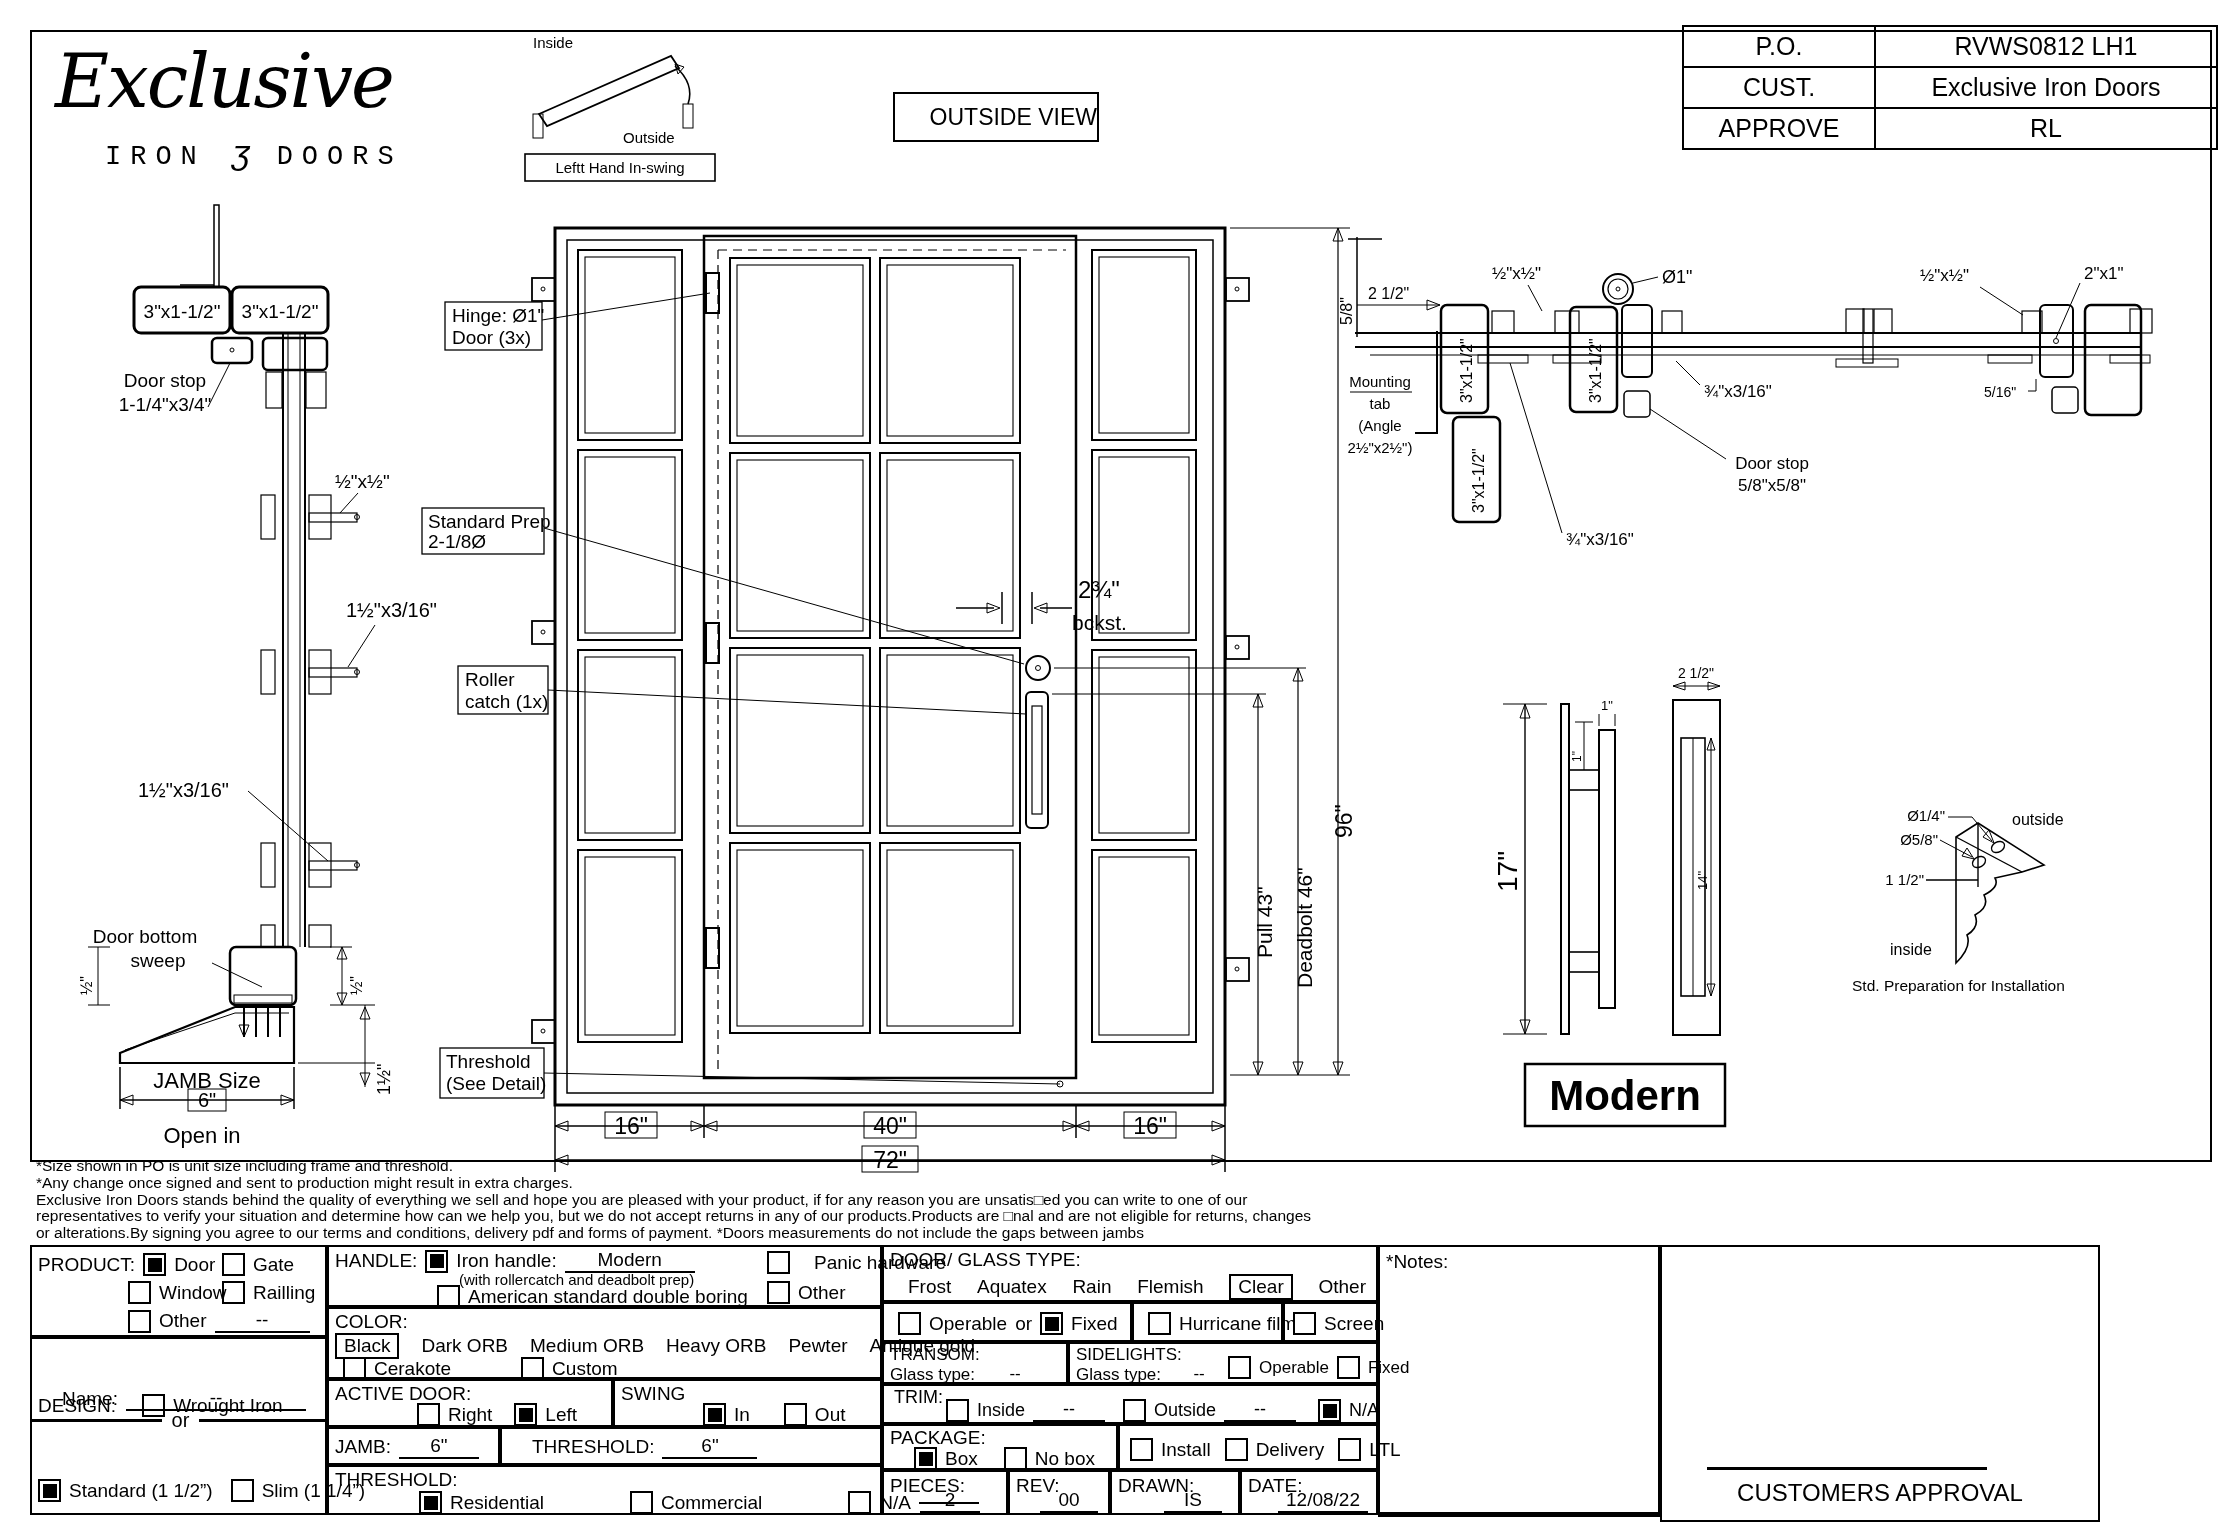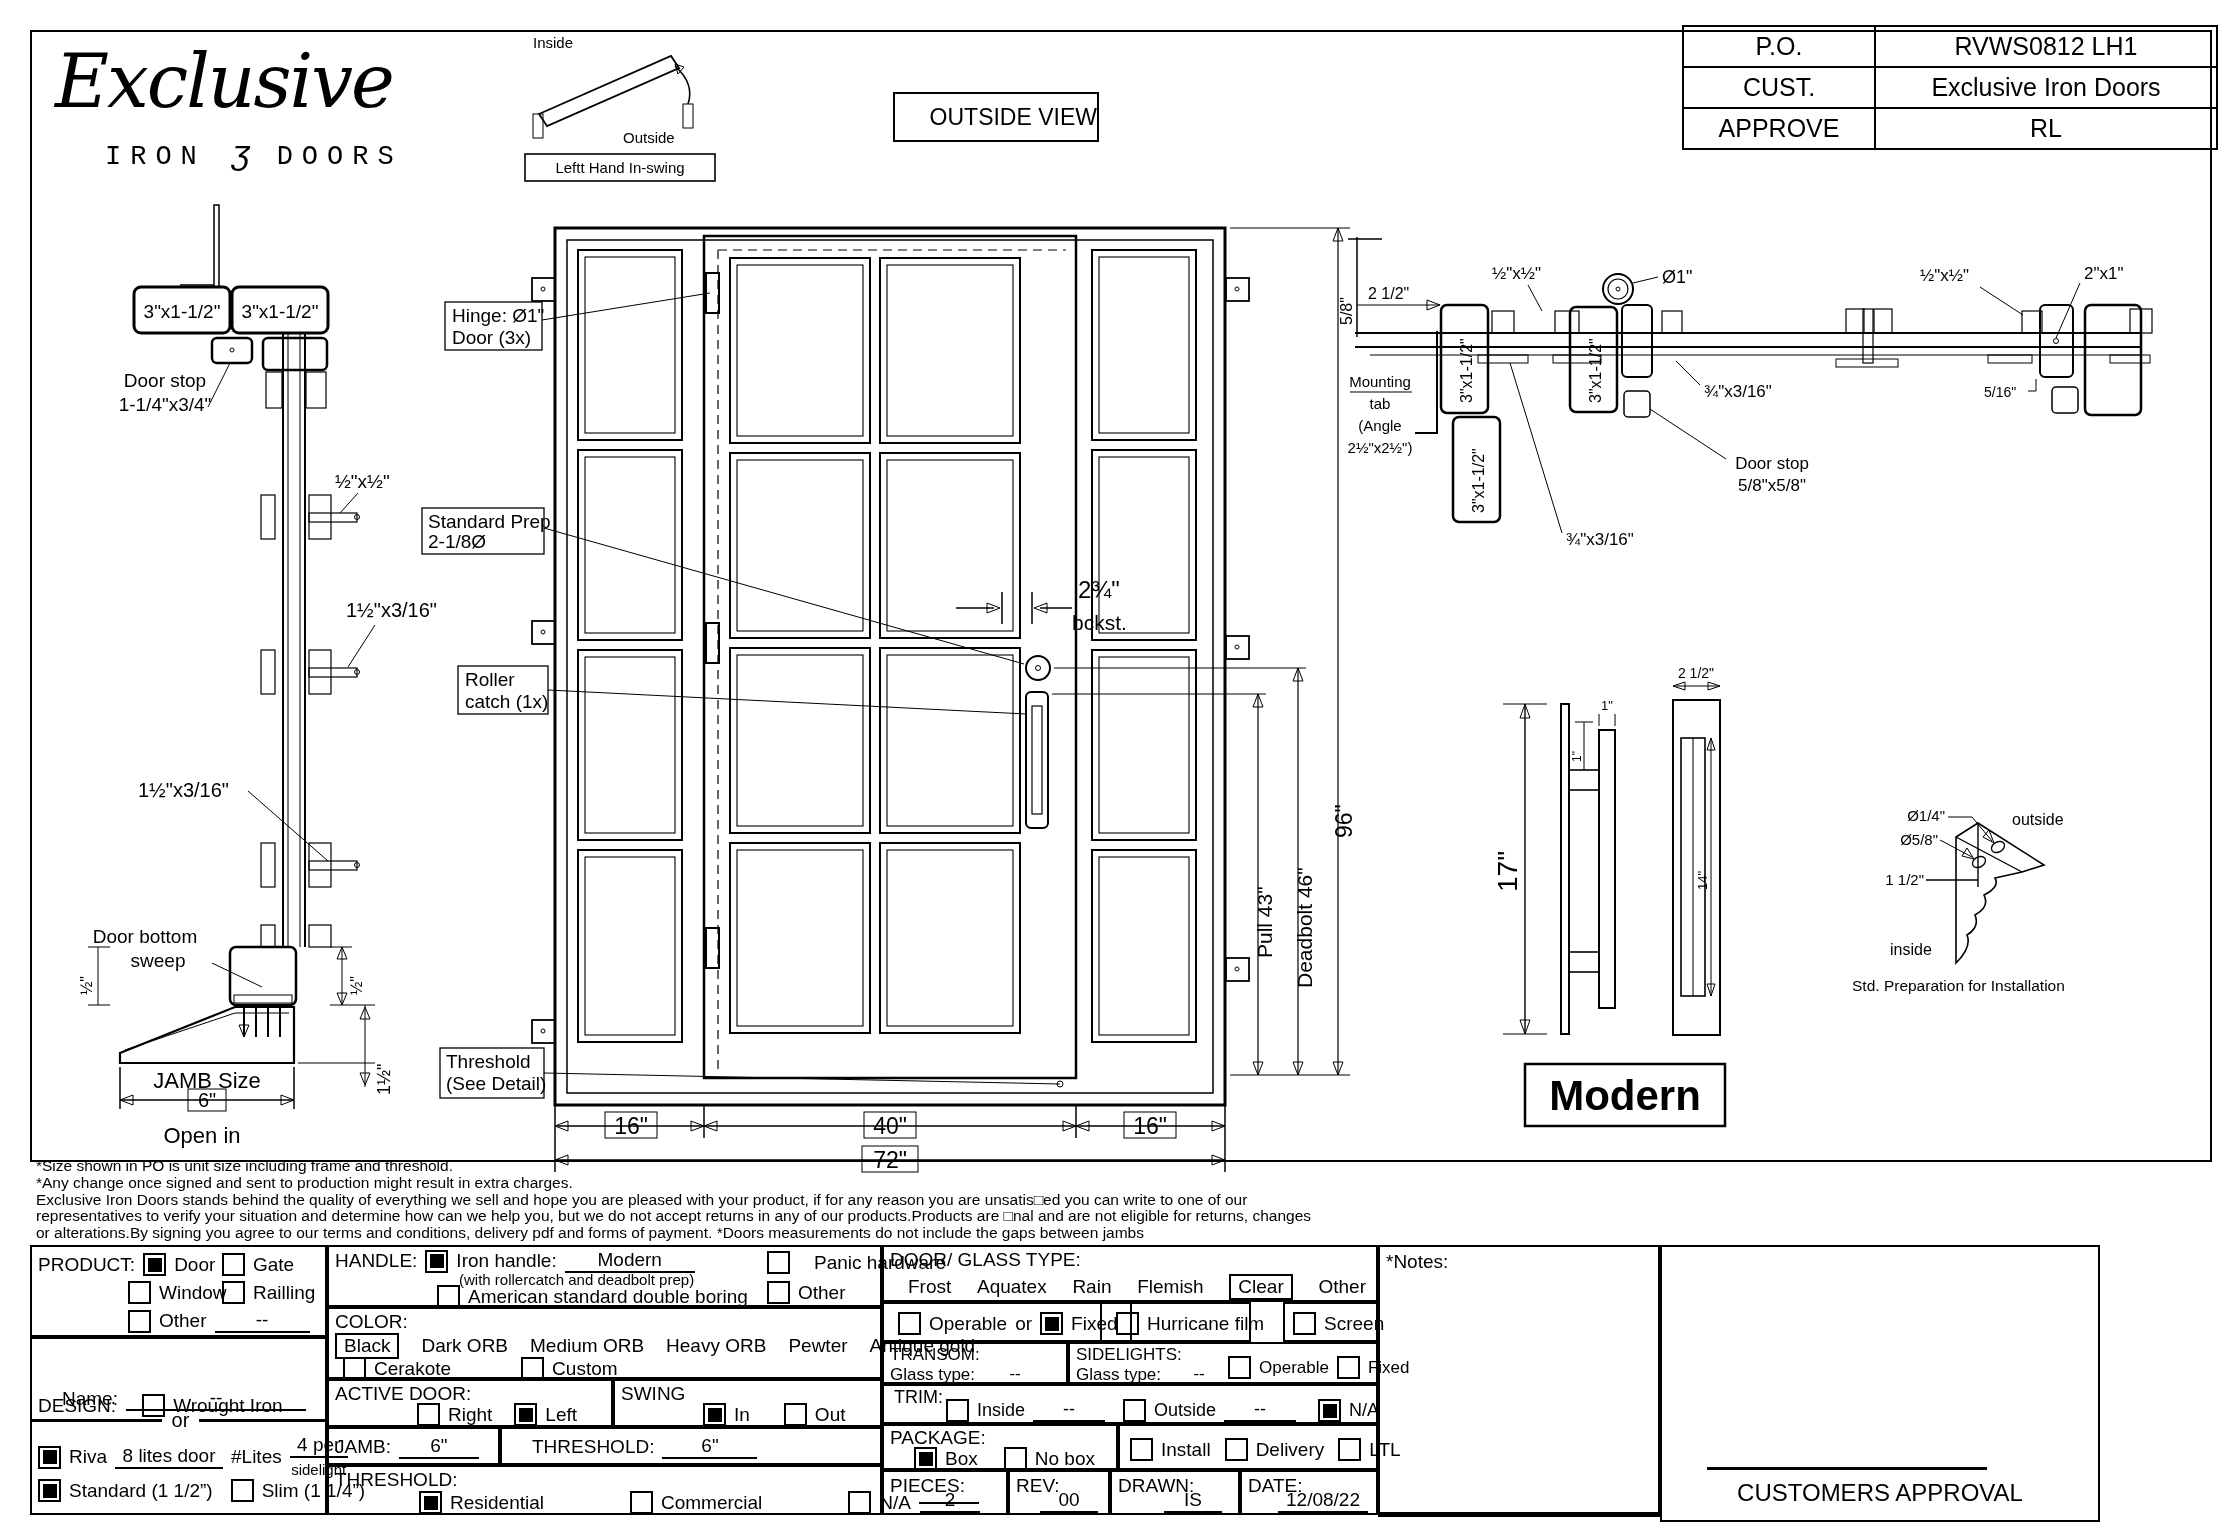--- a/index.html
+++ b/index.html
@@ -484,30 +484,20 @@
     </div>
     <div class="row" style="left:30px;top:48px;">
       <span>Name:</span>
       <span class="u" style="min-width:180px;">--</span>
     </div>
     <div class="or-row" style="left:0;top:70px;width:297px;">
       <span class="ln"></span>
       <span>or</span>
       <span class="ln"></span>
     </div>
-    <div class="row" style="left:6px;top:95px;">
-      <span class="cb on"></span>
-      <span>Riva</span>
-      <span class="u" style="min-width:108px;">8 lites door</span>
-      <span>#Lites</span>
-      <span style="display:inline-block;text-align:center;">
-        <span class="u" style="min-width:58px;">4 per</span><br>
-        <span class="small">sidelight</span>
-      </span>
-    </div>
     <div class="row" style="left:6px;top:140px;">
       <span class="cb on"></span>
       <span>Standard (1 1/2”)</span>
       <span class="cb" style="margin-left:10px;"></span>
       <span>Slim (1 1/4”)</span>
     </div>
   </div>
 
   <div class="cell" style="left:297px;top:0;width:555px;height:62px;">
     <div class="row" style="left:6px;top:2px;">
@@ -619,21 +609,21 @@
   </div>
   <div class="cell" style="left:852px;top:57px;width:250px;height:40px;">
     <div class="row" style="left:14px;top:8px;">
       <span class="cb"></span>
       <span>Operable</span>
       <span>or</span>
       <span class="cb on"></span>
       <span>Fixed</span>
     </div>
   </div>
-  <div class="cell" style="left:1070px;top:57px;width:151px;height:40px;text-align:center;">
+  <div class="cell" style="left:1102px;top:57px;width:151px;height:40px;text-align:center;">
     <div class="row" style="left:14px;top:8px;">
       <span class="cb"></span>
       <span>Hurricane film</span>
     </div>
   </div>
   <div class="cell" style="left:1253px;top:57px;width:95px;height:40px;">
     <div class="row" style="left:8px;top:8px;">
       <span class="cb"></span>
       <span>Screen</span>
     </div>

